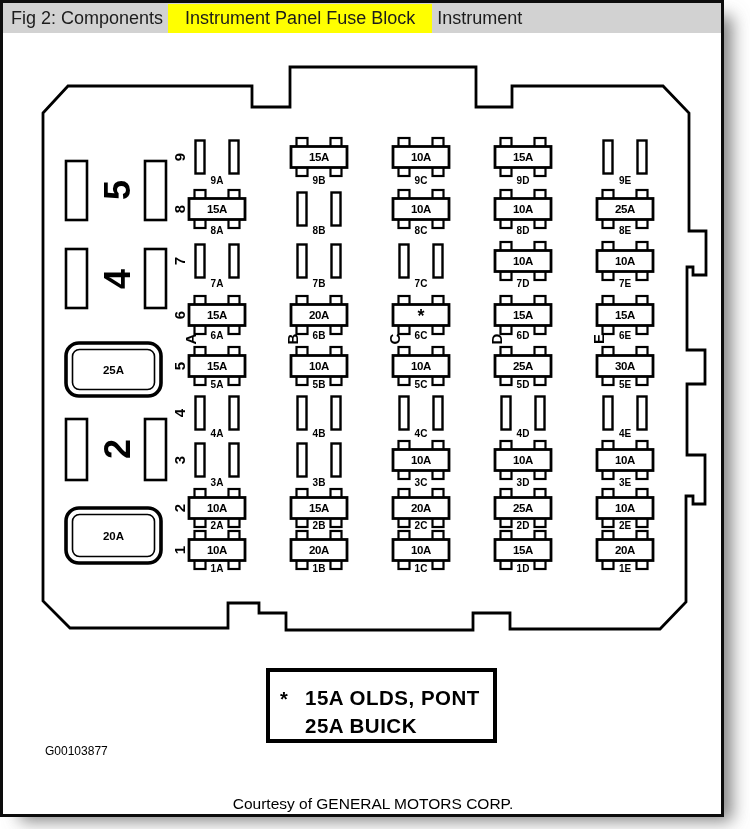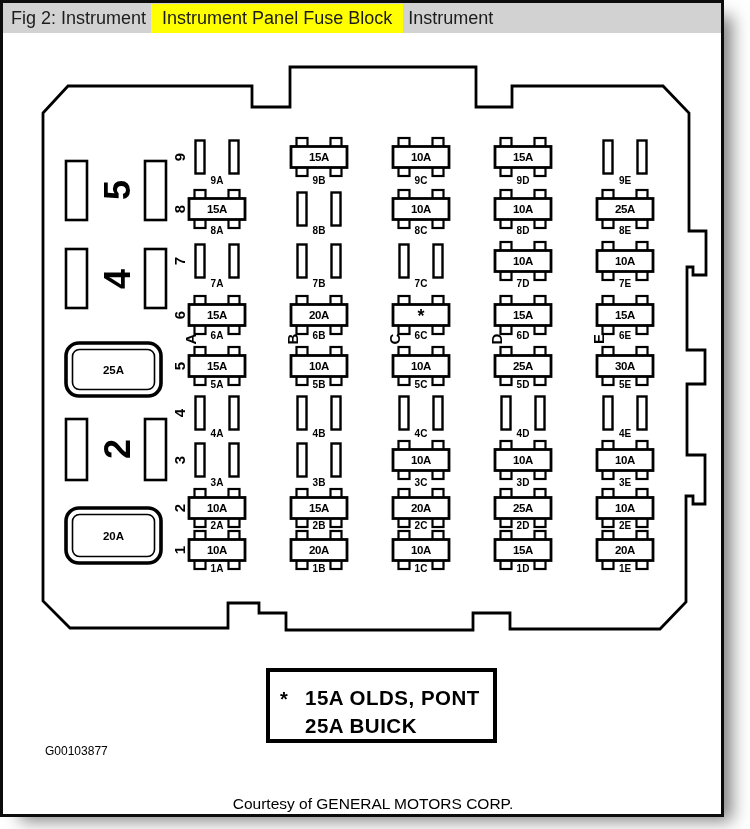--- a/index.html
+++ b/index.html
@@ -4,21 +4,21 @@
 <style>
   html,body{margin:0;padding:0;background:#ffffff;}
   .stage{position:relative;width:750px;height:829px;background:#ffffff;overflow:hidden;
          font-family:"Liberation Sans",sans-serif;}
   .frame{position:absolute;left:0;top:0;width:724px;height:817px;background:#ffffff;
          border:3px solid #0c0c0c;box-sizing:border-box;
          box-shadow:14px 10px 16px -6px rgba(90,90,90,0.75);}
   .titlebar{position:absolute;left:0;top:0;width:100%;height:30px;background:#d2d2d2;
             display:flex;align-items:center;padding-left:8px;box-sizing:border-box;
             font-size:18px;font-weight:300;color:#1c1c1c;white-space:pre;}
-  .titlebar .hl{background:#ffff00;padding:4px 11px;}
+  .titlebar .hl{background:#ffff00;padding:4px 17px;}
   .block-svg{position:absolute;left:0;top:0;width:718px;height:811px;}
   .block-svg text{font-family:"Liberation Sans",sans-serif;fill:#000;}
   .lg{font-size:20.5px;font-weight:bold;letter-spacing:0.5px;}
   .fig-id{font-size:12px;font-weight:400;fill:#222;}
   .credit{font-size:15.5px;font-weight:300;fill:#2f2f38;}
 </style>
 </head>
 <body>
 
 <div class="stage">
@@ -439,17 +439,17 @@
         <text x="302" y="702" class="lg" text-anchor="start">15A OLDS, PONT</text>
         <text x="302" y="730" class="lg" text-anchor="start">25A BUICK</text>
       </g>
 
       <text x="42" y="752" class="fig-id" text-anchor="start">G00103877</text>
 
       <text x="370" y="806" class="credit" text-anchor="middle">Courtesy of GENERAL MOTORS CORP.</text>
     </svg>
 
     <div class="titlebar">
-      <span>Fig 2: Instrument </span><span class="hl">Instrument Panel Fuse Block</span><span> Instrument</span>
+      <span>Fig 2: Components </span><span class="hl">Instrument Panel Fuse Block</span><span> Instrument</span>
     </div>
 
   </div>
 </div>
 
 </body></html>

